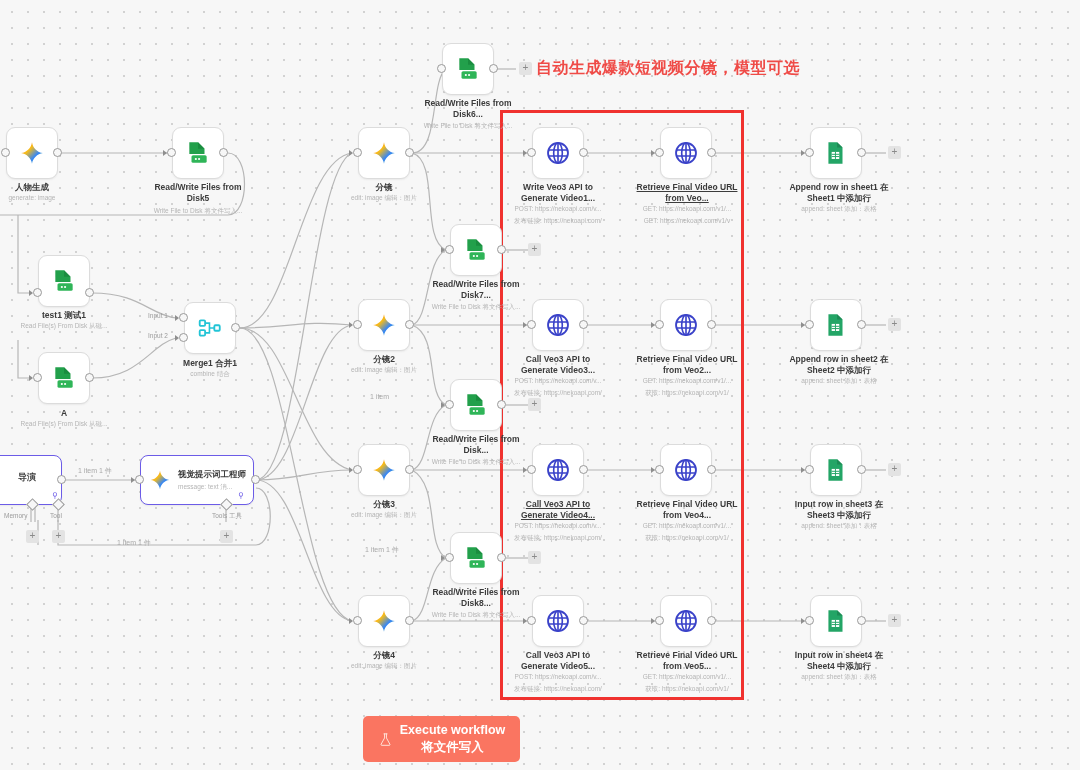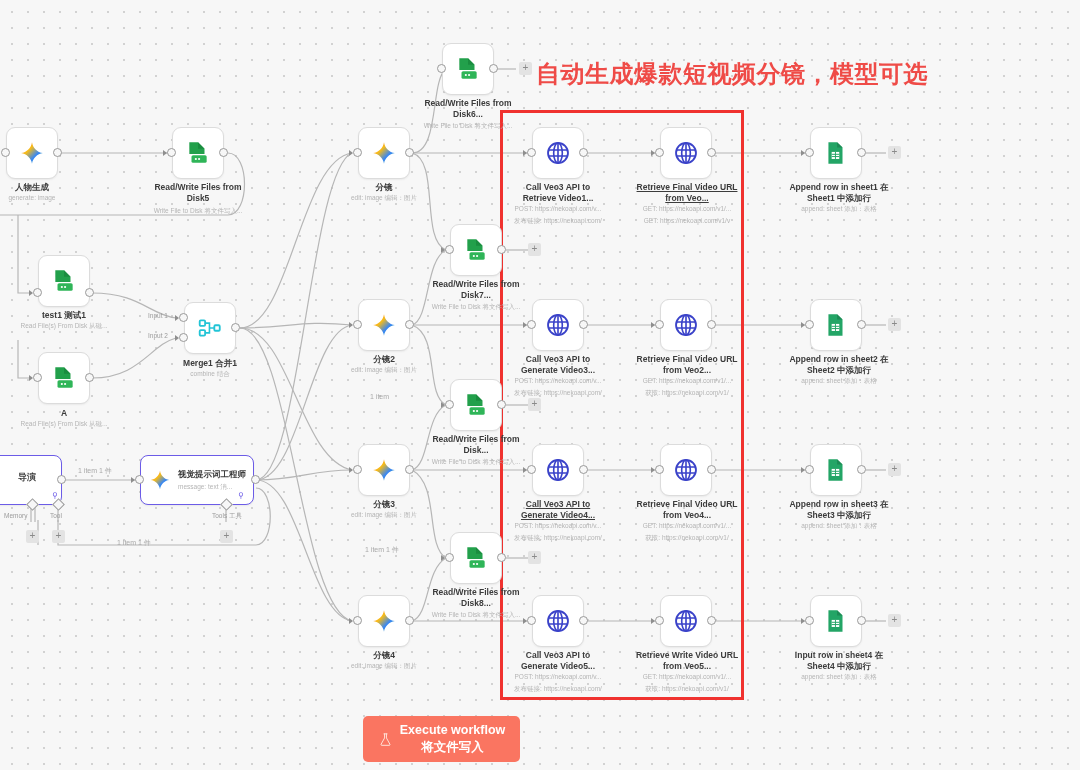--- a/index.html
+++ b/index.html
@@ -120,21 +120,21 @@
   #redbox {
     position: absolute;
     left: 500px; top: 110px;
     width: 244px; height: 590px;
     border: 3px solid #f0322f;
     background: transparent;
   }
   #headline {
     position: absolute;
     left: 536px; top: 58px;
-    font-size: 24px;
+    font-size: 16px;
     font-weight: bold;
     color: #ef4b47;
     letter-spacing: 0.5px;
     white-space: nowrap;
     font-family: "DejaVu Sans", sans-serif;
   }
 
   
   #execbtn {
     position: absolute;
@@ -484,21 +484,21 @@
       <div class="node" style="left:532px;top:127px;">
         <svg class="ico" viewBox="0 0 24 24">
       <circle cx="12" cy="12" r="9.2" fill="none" stroke="#3b43c9" stroke-width="1.7"></circle>
       <ellipse cx="12" cy="12" rx="4" ry="9.2" fill="none" stroke="#3b43c9" stroke-width="1.5"></ellipse>
       <path d="M3 9.2 h18 M3 14.8 h18 M12 2.8 v18.4" stroke="#3b43c9" stroke-width="1.5" fill="none"></path>
     </svg>
       </div>
       <div class="port" style="left:527px;top:148px;"></div>
       <div class="arrowin" style="left:523px;top:150px;"></div>
       <div class="port" style="left:579px;top:148px;"></div>
-      <div class="nlabel two" style="left:508px;top:182px;width:100px;">Call Veo3 API to Retrieve Video1...</div>
+      <div class="nlabel two" style="left:508px;top:182px;width:100px;">Write Veo3 API to Generate Video1...</div>
       <div class="nsub" style="left:498px;top:205px;width:120px;">POST: https://nekoapi.com/v...</div>
       <div class="nsub" style="left:498px;top:217px;width:120px;">发布链接: https://nekoapi.com/</div>
       <div class="node" style="left:660px;top:127px;">
         <svg class="ico" viewBox="0 0 24 24">
       <circle cx="12" cy="12" r="9.2" fill="none" stroke="#3b43c9" stroke-width="1.7"></circle>
       <ellipse cx="12" cy="12" rx="4" ry="9.2" fill="none" stroke="#3b43c9" stroke-width="1.5"></ellipse>
       <path d="M3 9.2 h18 M3 14.8 h18 M12 2.8 v18.4" stroke="#3b43c9" stroke-width="1.5" fill="none"></path>
     </svg>
       </div>
       <div class="port" style="left:655px;top:148px;"></div>
@@ -592,21 +592,21 @@
       <path fill="#23a566" d="M5 2h8l5 5v15H5z"></path>
       <path fill="#1d8a55" d="M13 2l5 5h-5z"></path>
       <rect x="8" y="11" width="7" height="6.5" fill="#fff"></rect>
       <path d="M8 13.2h7M8 15.3h7M11.5 11v6.5" stroke="#23a566" stroke-width="0.9" fill="none"></path>
     </svg>
       </div>
       <div class="port" style="left:805px;top:465px;"></div>
       <div class="arrowin" style="left:801px;top:467px;"></div>
       <div class="port" style="left:857px;top:465px;"></div>
       <div class="plusbtn" style="left:888px;top:463px;">+</div>
-      <div class="nlabel two" style="left:784px;top:499px;width:110px;">Append row in sheet3  在 Sheet3 中添加行</div>
+      <div class="nlabel two" style="left:784px;top:499px;width:110px;">Input row in sheet3  在 Sheet3 中添加行</div>
       <div class="nsub" style="left:779px;top:522px;width:120px;">append: sheet  添加：表格</div>
       <div class="node" style="left:532px;top:595px;">
         <svg class="ico" viewBox="0 0 24 24">
       <circle cx="12" cy="12" r="9.2" fill="none" stroke="#3b43c9" stroke-width="1.7"></circle>
       <ellipse cx="12" cy="12" rx="4" ry="9.2" fill="none" stroke="#3b43c9" stroke-width="1.5"></ellipse>
       <path d="M3 9.2 h18 M3 14.8 h18 M12 2.8 v18.4" stroke="#3b43c9" stroke-width="1.5" fill="none"></path>
     </svg>
       </div>
       <div class="port" style="left:527px;top:616px;"></div>
       <div class="arrowin" style="left:523px;top:618px;"></div>
@@ -617,21 +617,21 @@
       <div class="node" style="left:660px;top:595px;">
         <svg class="ico" viewBox="0 0 24 24">
       <circle cx="12" cy="12" r="9.2" fill="none" stroke="#3b43c9" stroke-width="1.7"></circle>
       <ellipse cx="12" cy="12" rx="4" ry="9.2" fill="none" stroke="#3b43c9" stroke-width="1.5"></ellipse>
       <path d="M3 9.2 h18 M3 14.8 h18 M12 2.8 v18.4" stroke="#3b43c9" stroke-width="1.5" fill="none"></path>
     </svg>
       </div>
       <div class="port" style="left:655px;top:616px;"></div>
       <div class="arrowin" style="left:651px;top:618px;"></div>
       <div class="port" style="left:707px;top:616px;"></div>
-      <div class="nlabel two" style="left:633px;top:650px;width:108px;">Retrieve Write Video URL from Veo5...</div>
+      <div class="nlabel two" style="left:633px;top:650px;width:108px;">Retrieve Final Video URL from Veo5...</div>
       <div class="nsub" style="left:627px;top:673px;width:120px;">GET: https://nekoapi.com/v1/...</div>
       <div class="nsub" style="left:627px;top:685px;width:120px;">获取: https://nekoapi.com/v1/</div>
       <div class="node" style="left:810px;top:595px;">
         <svg class="ico" viewBox="0 0 24 24">
       <path fill="#23a566" d="M5 2h8l5 5v15H5z"></path>
       <path fill="#1d8a55" d="M13 2l5 5h-5z"></path>
       <rect x="8" y="11" width="7" height="6.5" fill="#fff"></rect>
       <path d="M8 13.2h7M8 15.3h7M11.5 11v6.5" stroke="#23a566" stroke-width="0.9" fill="none"></path>
     </svg>
       </div>

